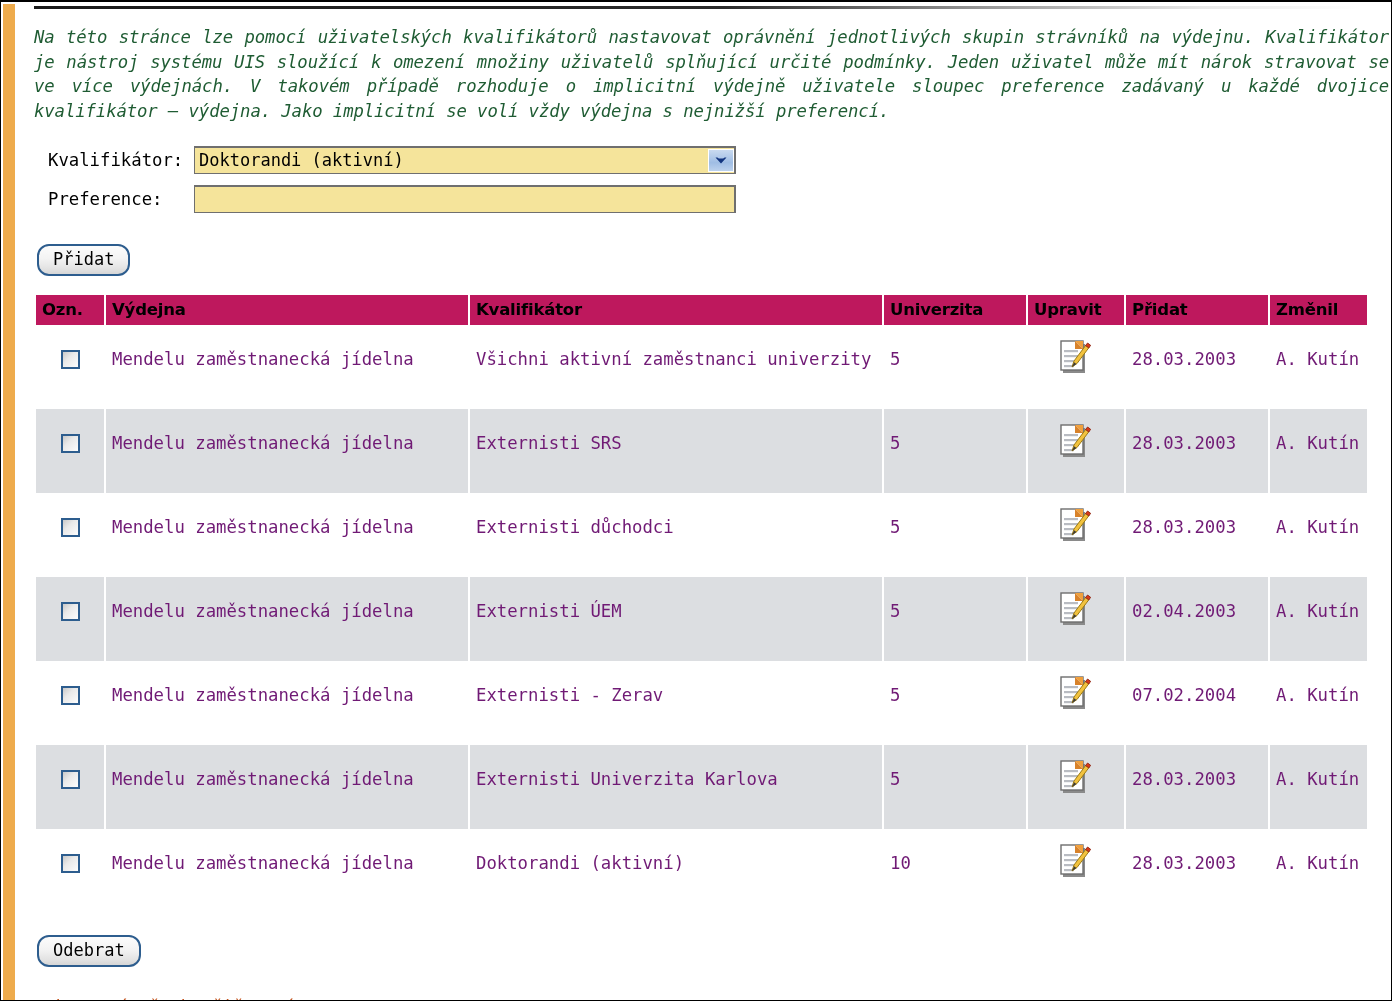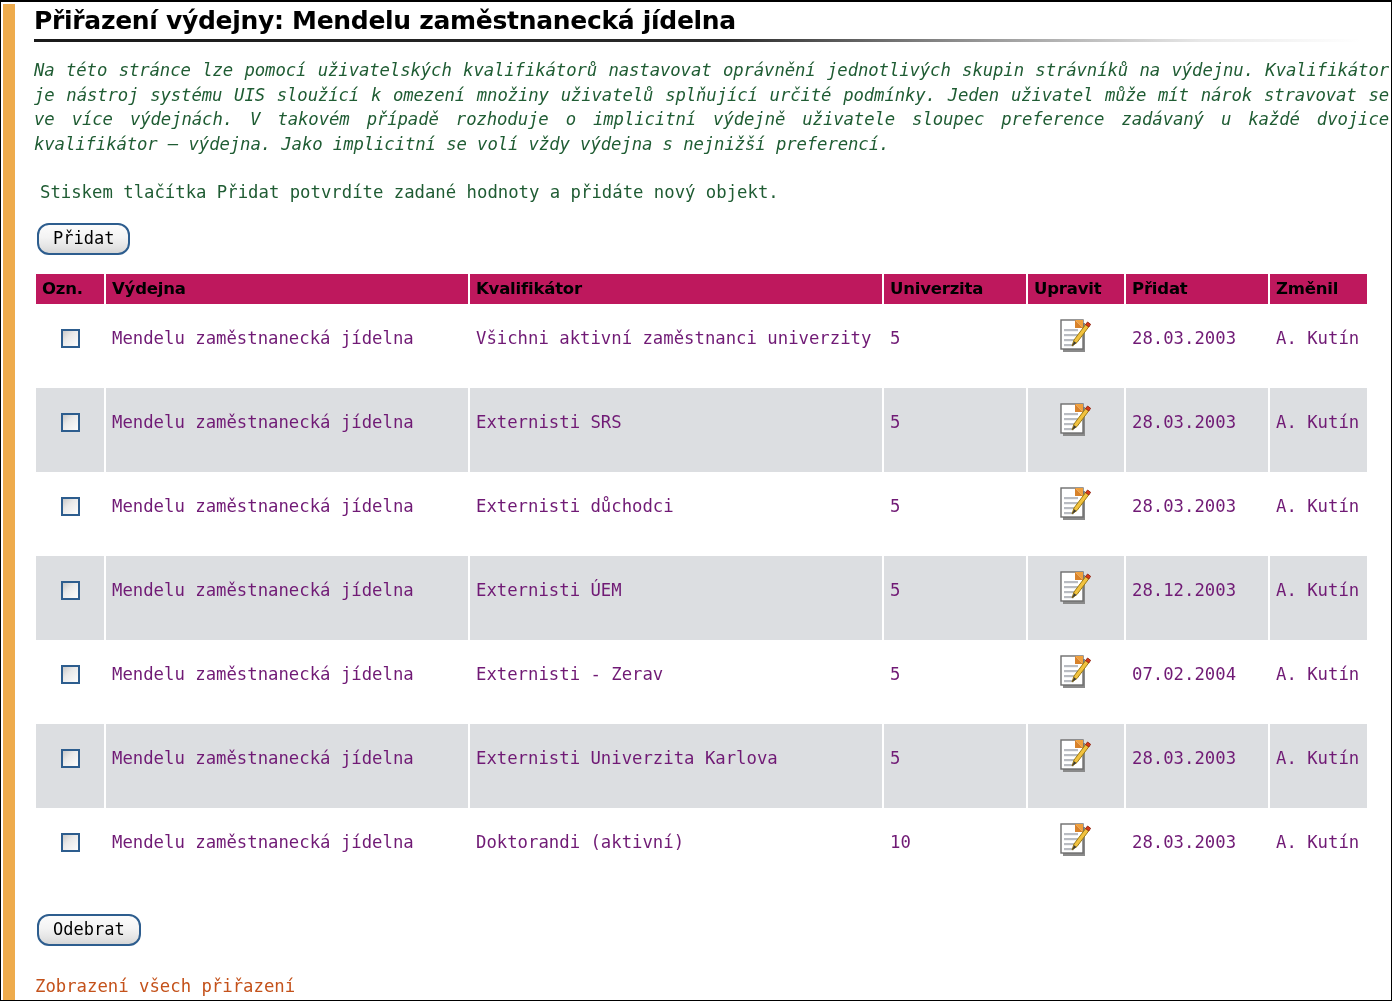--- a/index.html
+++ b/index.html
@@ -207,27 +207,50 @@
   }
 </style>
 </head>
 <body>
 
 <div id="page-frame">
   <div id="left-stripe"></div>
 
   <div id="content">
 
-    <div id="title">Přiřazení výdejny: Mendelu zaměstnanecká jídelna</div>
     <div id="title-rule"></div>
 
     <div id="intro">Na této stránce lze pomocí uživatelských kvalifikátorů nastavovat oprávnění jednotlivých skupin strávníků na výdejnu. Kvalifikátor je nástroj systému UIS sloužící k omezení množiny uživatelů splňující určité podmínky. Jeden uživatel může mít nárok stravovat se ve více výdejnách. V takovém případě rozhoduje o implicitní výdejně uživatele sloupec preference zadávaný u každé dvojice kvalifikátor – výdejna. Jako implicitní se volí vždy výdejna s nejnižší preferencí.</div>
 
-
-    <div id="hint">Stiskem tlačítka Přidat potvrdíte zadané hodnoty a přidáte nový objekt.</div>
+    <div id="form-area">
+
+      <div class="form-row">
+        <div class="form-label">Kvalifikátor:</div>
+        <div class="field-wrap">
+          <div class="field-shadow"></div>
+          <select class="field-inner" id="qualifier-select"><option>Doktorandi (aktivní)</option></select>
+          <span class="select-arrow">
+            <svg width="14" height="10" viewBox="0 0 14 10">
+              <path d="M1.5 1.5 L7 7.5 L12.5 1.5 L10.5 1.5 L7 5 L3.5 1.5 Z" fill="#12357f"></path>
+              <path d="M3.5 2.6 L7 6.2 L10.5 2.6 Z" fill="#12357f"></path>
+            </svg>
+          </span>
+        </div>
+      </div>
+
+      <div class="form-row">
+        <div class="form-label">Preference:</div>
+        <div class="field-wrap">
+          <div class="field-shadow"></div>
+          <input class="field-inner" type="text" id="preference-input" placeholder="" style="">
+        </div>
+      </div>
+
+    </div>
+
 
     <button class="btn" id="add-btn">Přidat</button>
 
     <table id="tbl">
       <colgroup>
         <col style="width:68px">
         <col style="width:362px">
         <col style="width:412px">
         <col style="width:142px">
         <col style="width:96px">
@@ -320,21 +343,21 @@
                   <rect x="5" y="11" width="14" height="2.2" fill="#b9bcc2"></rect>
                   <rect x="5" y="16" width="14" height="2.2" fill="#b9bcc2"></rect>
                   <rect x="5" y="21" width="14" height="2.2" fill="#b9bcc2"></rect>
                   <rect x="5" y="26" width="10" height="2.2" fill="#b9bcc2"></rect>
                   <path d="M16 2 L24 2 L24 10 Z" fill="#f0a03c"></path>
                   <path d="M16 2 L24 10 L16 10 Z" fill="#d8822a"></path>
                   <path d="M13 28 L15 22 L27 6 L30 8.5 L18 24.5 Z" fill="#f2c23e" stroke="#9c7a14" stroke-width="1"></path>
                   <path d="M26.5 6.5 L29.8 9 L31.6 6.3 L28.6 4 Z" fill="#d93a1a" stroke="#8d2510" stroke-width="0.9"></path>
                   <path d="M13 28 L15.2 23.3 L17.3 25 Z" fill="#3a3a3a"></path>
                 </svg></span></td>
-            <td>28.12.2003</td>
+            <td>02.04.2003</td>
             <td class="c-author">A. Kutín</td>
           </tr>
           <tr>
             <td class="c-chk"><span class="chk"></span></td>
             <td>Mendelu zaměstnanecká jídelna</td>
             <td>Externisti - Zerav</td>
             <td>5</td>
             <td class="c-edit"><span class="edit-icon"><svg width="34" height="36" viewBox="0 0 34 36">
                   <rect x="4" y="5" width="22" height="29" fill="#8a8a8a"></rect>
                   <rect x="2" y="2" width="22" height="29" fill="#ffffff" stroke="#6e6e6e" stroke-width="1.4"></rect>

